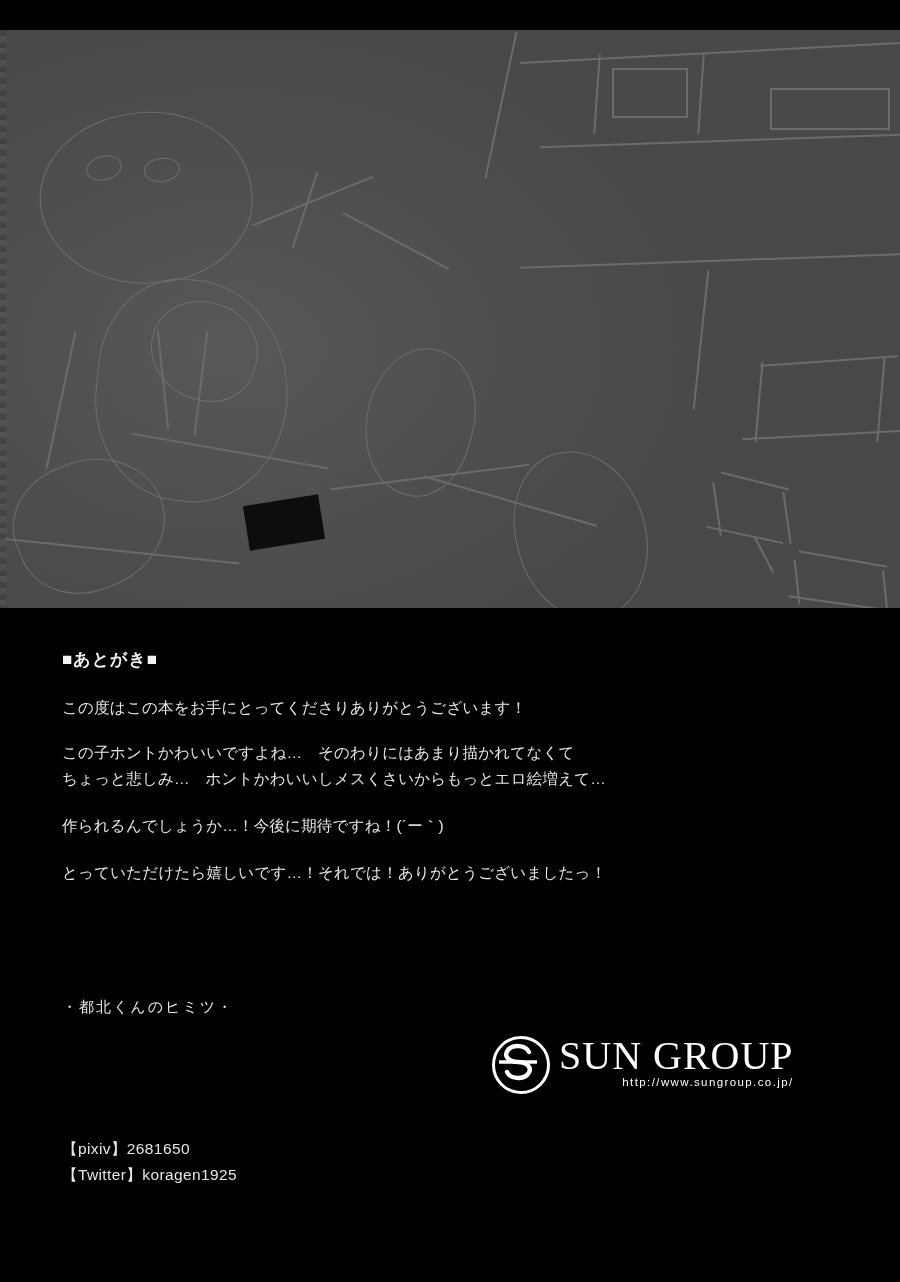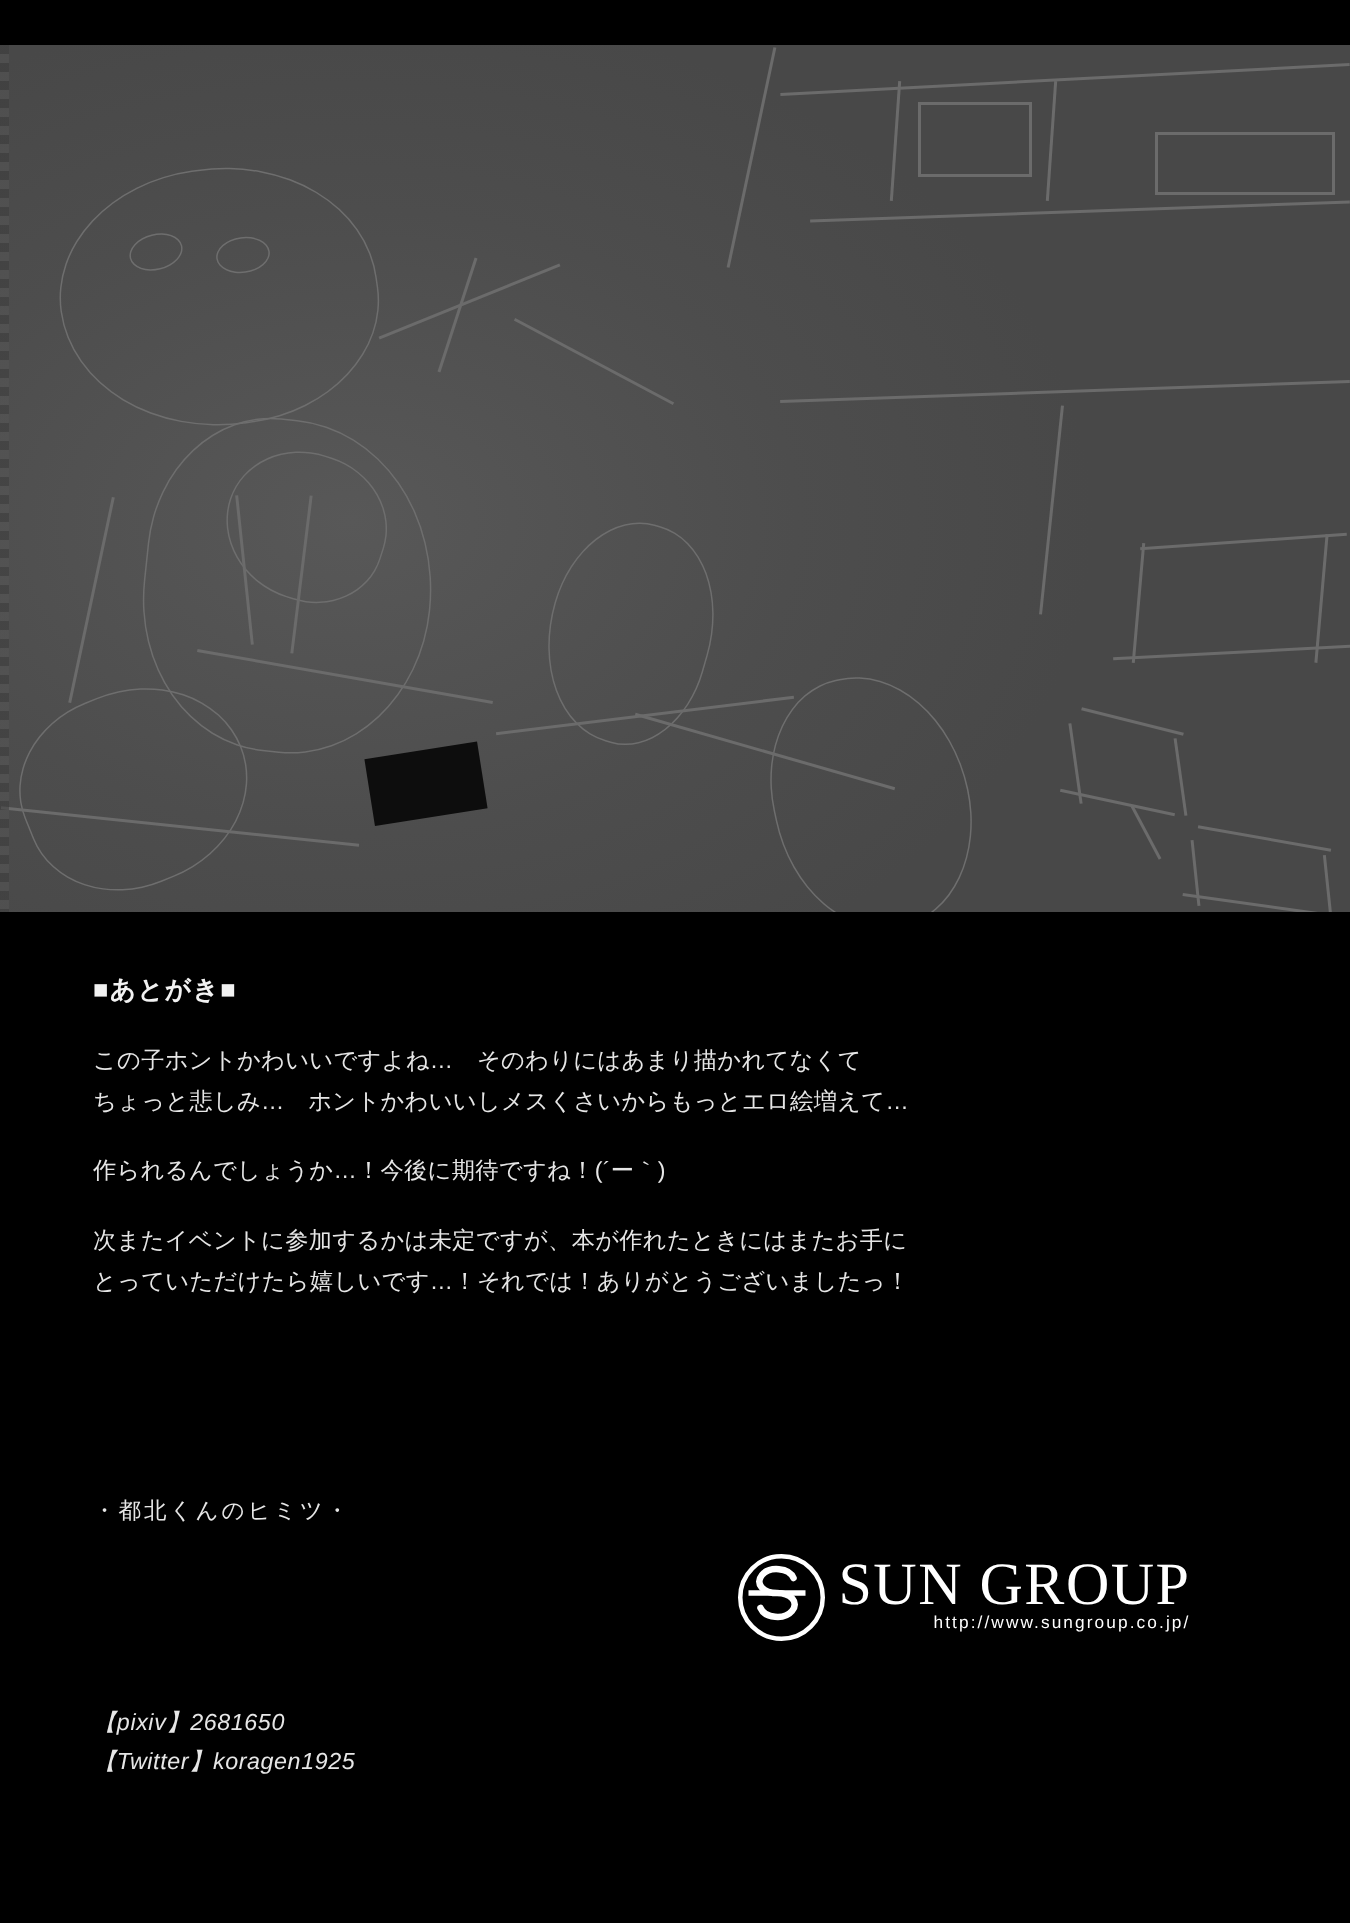--- a/index.html
+++ b/index.html
@@ -116,21 +116,20 @@
   }
   .colophon .row { display: block; white-space: pre; }
   .contact {
     position: absolute;
     left: 62px;
     top: 1136px;
     font-size: 15.5px;
     line-height: 1.68;
     color: #e6e6e6;
     letter-spacing: 0.4px;
-    font-style: italic;
   }
   .contact .row { display: block; white-space: pre; }
 
   
   .publisher {
     position: absolute;
     left: 492px;
     top: 1036px;
     display: flex;
     align-items: flex-start;
@@ -224,33 +223,33 @@
     <div class="illo-line" style="left:0px; top:520px; width:240px; height:2px; transform:rotate(6deg);"></div>
 
     <div class="censor-bar"></div>
     <div class="film-edge"></div>
   </div>
 
   <div class="afterword">
     <div class="aw-heading">■あとがき■</div>
 
     <div class="aw-para tight">
+      <span class="aw-line">この度はこの本をお手にとってくださりありがとうございます！</span>
     </div>
 
     <div class="aw-para">
       <span class="aw-line">この子ホントかわいいですよね…　そのわりにはあまり描かれてなくて</span>
       <span class="aw-line">ちょっと悲しみ…　ホントかわいいしメスくさいからもっとエロ絵増えて…</span>
     </div>
 
     <div class="aw-para">
       <span class="aw-line">作られるんでしょうか…！今後に期待ですね！(´ー｀)</span>
     </div>
 
     <div class="aw-para">
-      <span class="aw-line">次またイベントに参加するかは未定ですが、本が作れたときにはまたお手に</span>
       <span class="aw-line">とっていただけたら嬉しいです…！それでは！ありがとうございましたっ！</span>
     </div>
   </div>
 
   <div class="subtitle">・都北くんのヒミツ・</div>
 
 
   <div class="contact">
     <span class="row">【pixiv】2681650</span>
     <span class="row">【Twitter】koragen1925</span>

